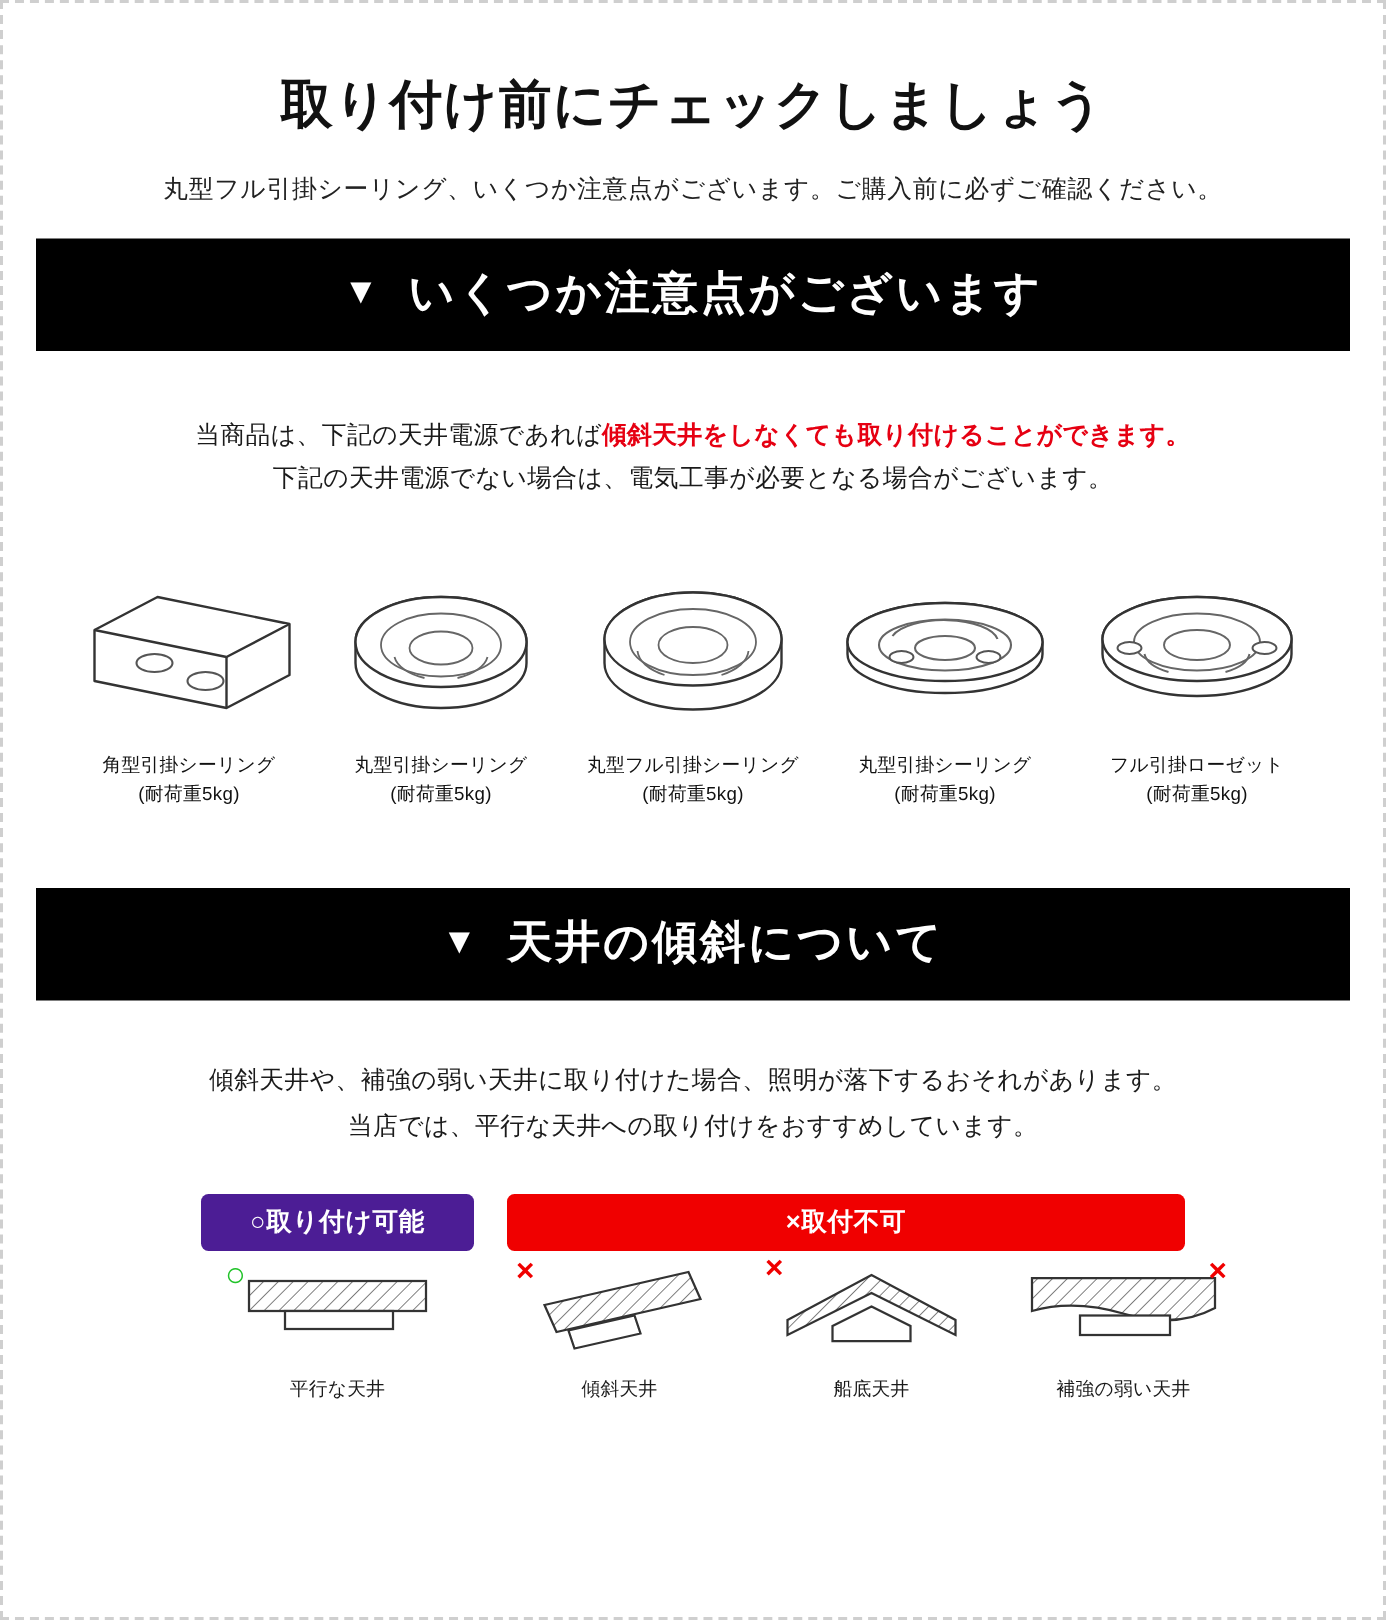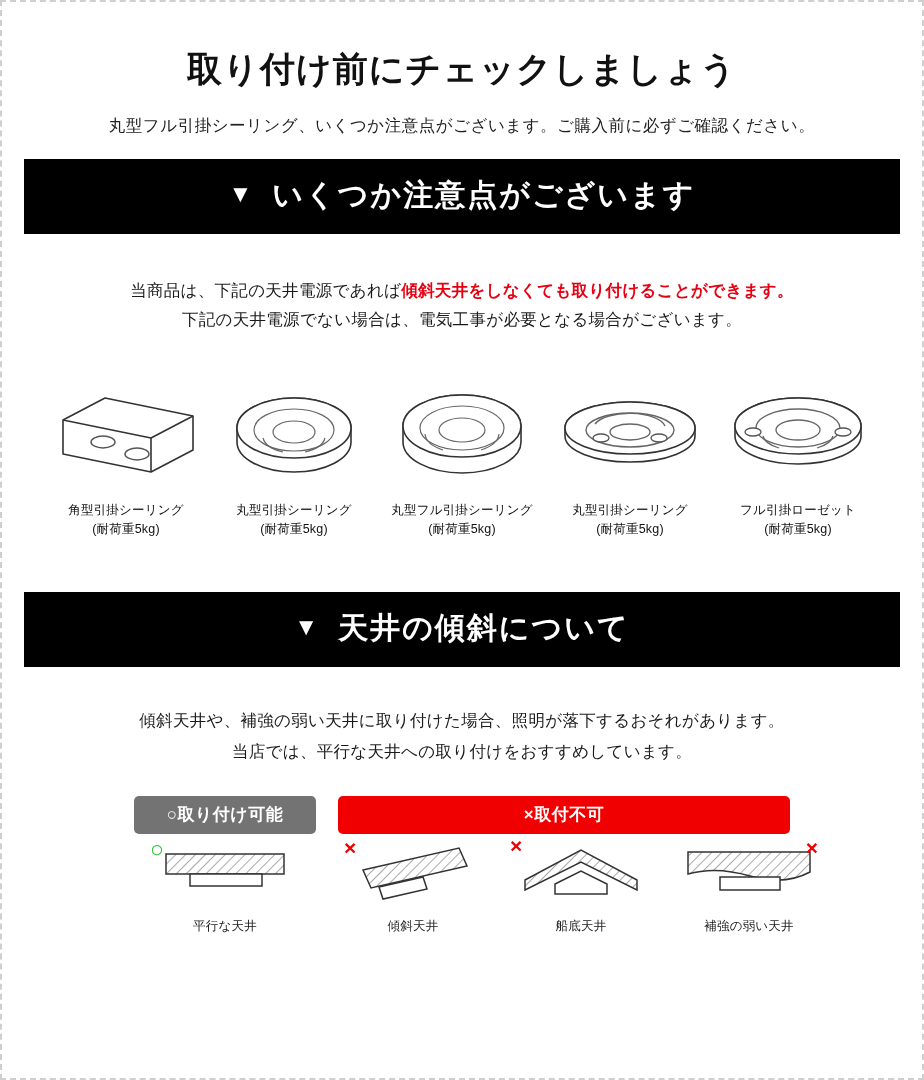--- a/index.html
+++ b/index.html
@@ -126,21 +126,21 @@
   .pill {
     border-radius: 5px;
     color: #fff;
     font-weight: bold;
     font-size: 17px;
     text-align: center;
     padding: 7px 0 8px 0;
     letter-spacing: 0.5px;
   }
   .pill.ok {
-    background: #737373;
+    background: #4c1d95;
     width: 182px;
   }
   .pill.ng {
     background: #f00000;
     flex: 1;
     text-align: center;
   }
 
   .ceilings {
     display: flex;

